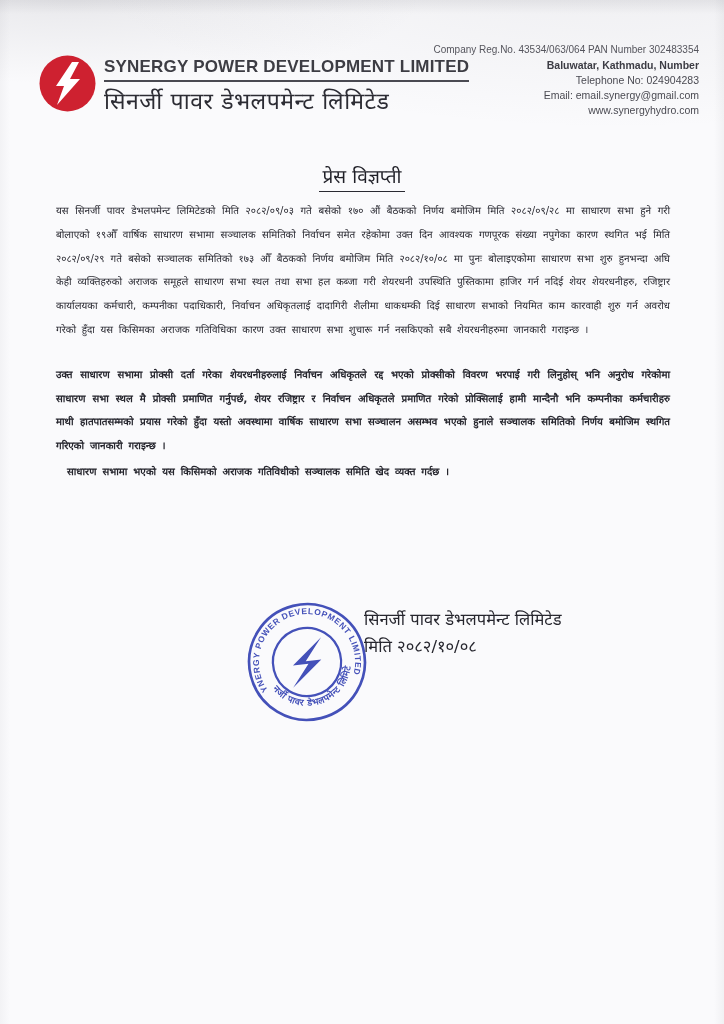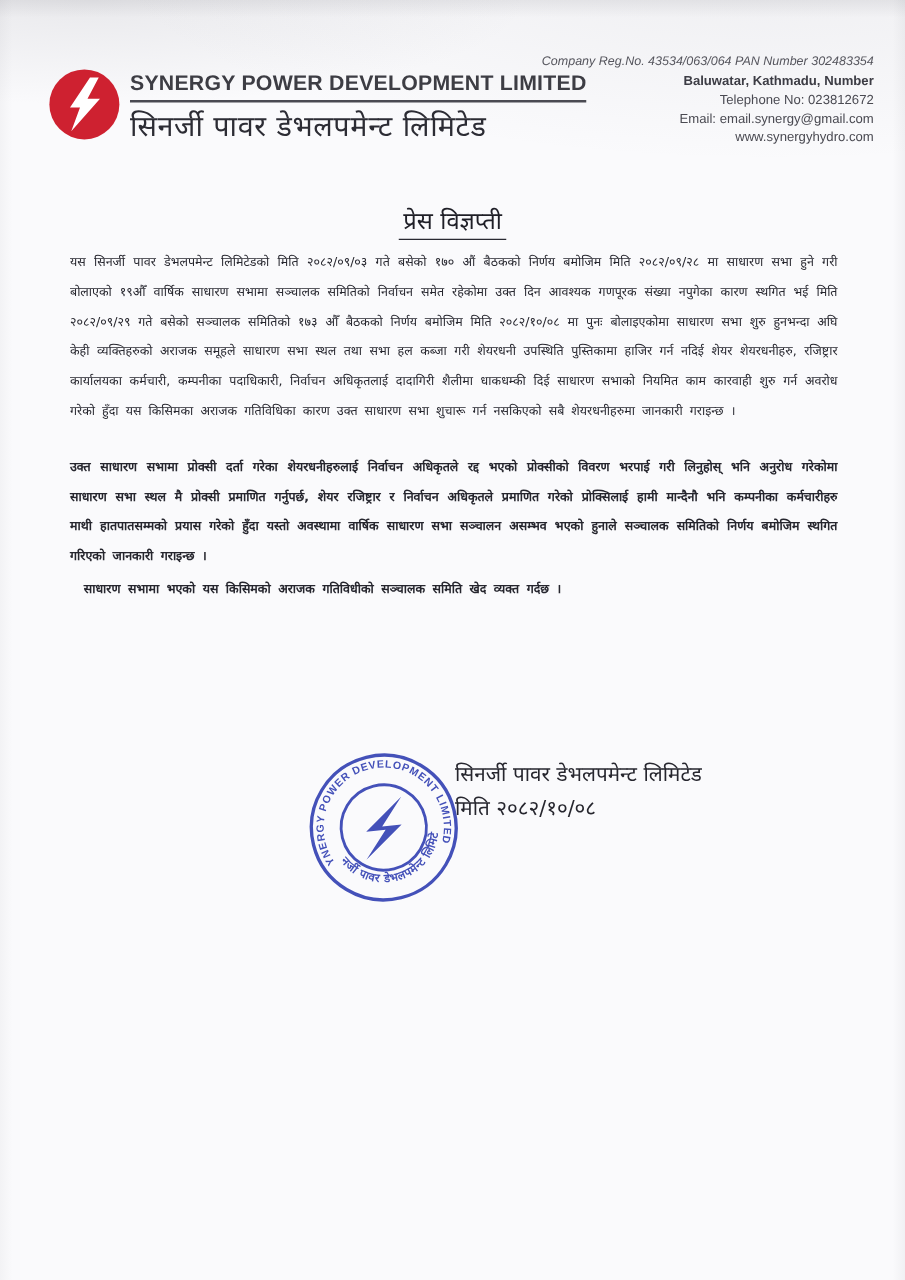--- a/index.html
+++ b/index.html
@@ -32,21 +32,21 @@
   }
   .name-np{
     font-size:23px; color:#2c2c34; margin-top:2px; letter-spacing:.5px;
     font-family:"DejaVu Sans",sans-serif;
   }
   .contact-block{
     position:absolute; right:25px; top:43px; text-align:right;
     font-family:"Liberation Sans",sans-serif;
     font-size:10.5px; line-height:1.45; color:#4a4a52;
   }
-  .contact-block .reg{ font-style:italic; font-size:10px; color:#55555d; }
+  .contact-block .reg{ font-size:10px; color:#55555d; }
   .contact-block .addr{ font-weight:bold; color:#3c3c44; }
 
   
   .doc-title{
     position:absolute; top:163px; left:0; width:100%;
     text-align:center; font-size:19px; color:#1f1f27;
   }
   .doc-title span{
     display:inline-block; padding:0 4px 2px 4px;
     border-bottom:1.5px solid #2a2a32;
@@ -82,21 +82,21 @@
   </svg>
 
   <div class="name-block">
     <div class="name-en">SYNERGY POWER DEVELOPMENT LIMITED</div>
     <div class="name-np">सिनर्जी पावर डेभलपमेन्ट लिमिटेड</div>
   </div>
 
   <div class="contact-block">
     <div class="reg">Company Reg.No. 43534/063/064 PAN Number 302483354</div>
     <div class="addr">Baluwatar, Kathmadu, Number</div>
-    <div>Telephone No: 023812672</div>
+    <div>Telephone No: 024904283</div>
     <div>Email: email.synergy@gmail.com</div>
     <div>www.synergyhydro.com</div>
   </div>
 
   <div class="doc-title">
     <span>प्रेस विज्ञप्ती</span>
   </div>
 
   <div class="body-text">
     <p>यस सिनर्जी पावर डेभलपमेन्ट लिमिटेडको मिति २०८२/०९/०३ गते बसेको १७० औं बैठकको निर्णय बमोजिम मिति २०८२/०९/२८ मा साधारण सभा हुने गरी बोलाएको १९औँ वार्षिक साधारण सभामा सञ्चालक समितिको निर्वाचन समेत रहेकोमा उक्त दिन आवश्यक गणपूरक संख्या नपुगेका कारण स्थगित भई मिति २०८२/०९/२९ गते बसेको सञ्चालक समितिको १७३ औँ बैठकको निर्णय बमोजिम मिति २०८२/१०/०८ मा पुनः बोलाइएकोमा साधारण सभा शुरु हुनभन्दा अघि केही व्यक्तिहरुको अराजक समूहले साधारण सभा स्थल तथा सभा हल कब्जा गरी शेयरधनी उपस्थिति पुस्तिकामा हाजिर गर्न नदिई शेयर शेयरधनीहरु, रजिष्ट्रार कार्यालयका कर्मचारी, कम्पनीका पदाधिकारी, निर्वाचन अधिकृतलाई दादागिरी शैलीमा धाकधम्की दिई साधारण सभाको नियमित काम कारवाही शुरु गर्न अवरोध गरेको हुँदा यस किसिमका अराजक गतिविधिका कारण उक्त साधारण सभा शुचारू गर्न नसकिएको सबै शेयरधनीहरुमा जानकारी गराइन्छ ।</p>

